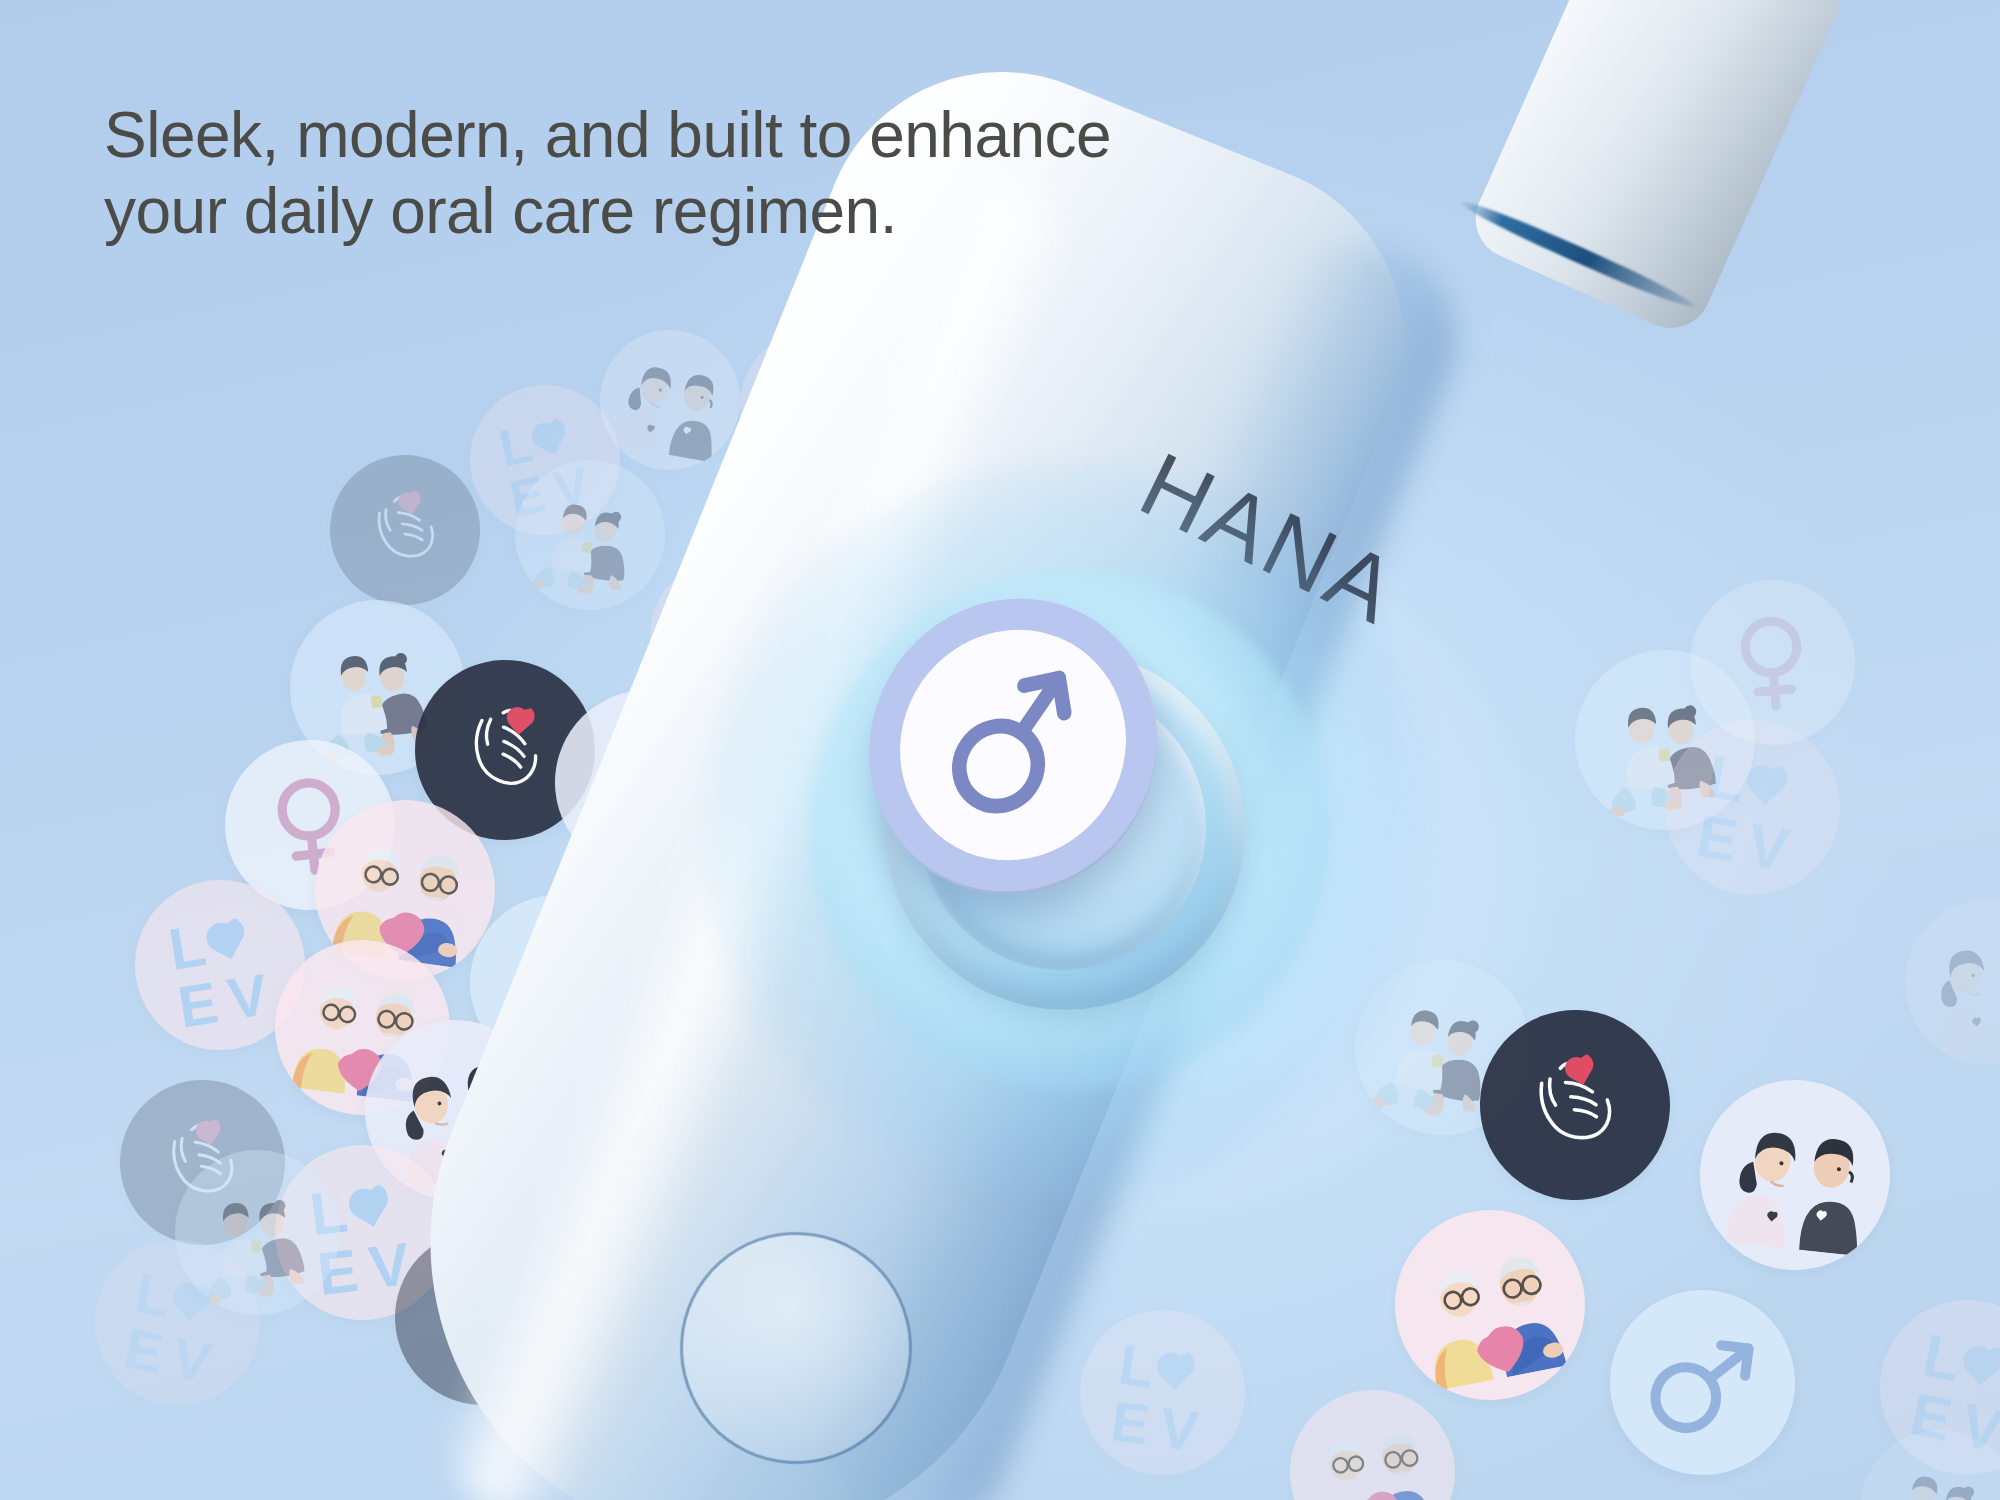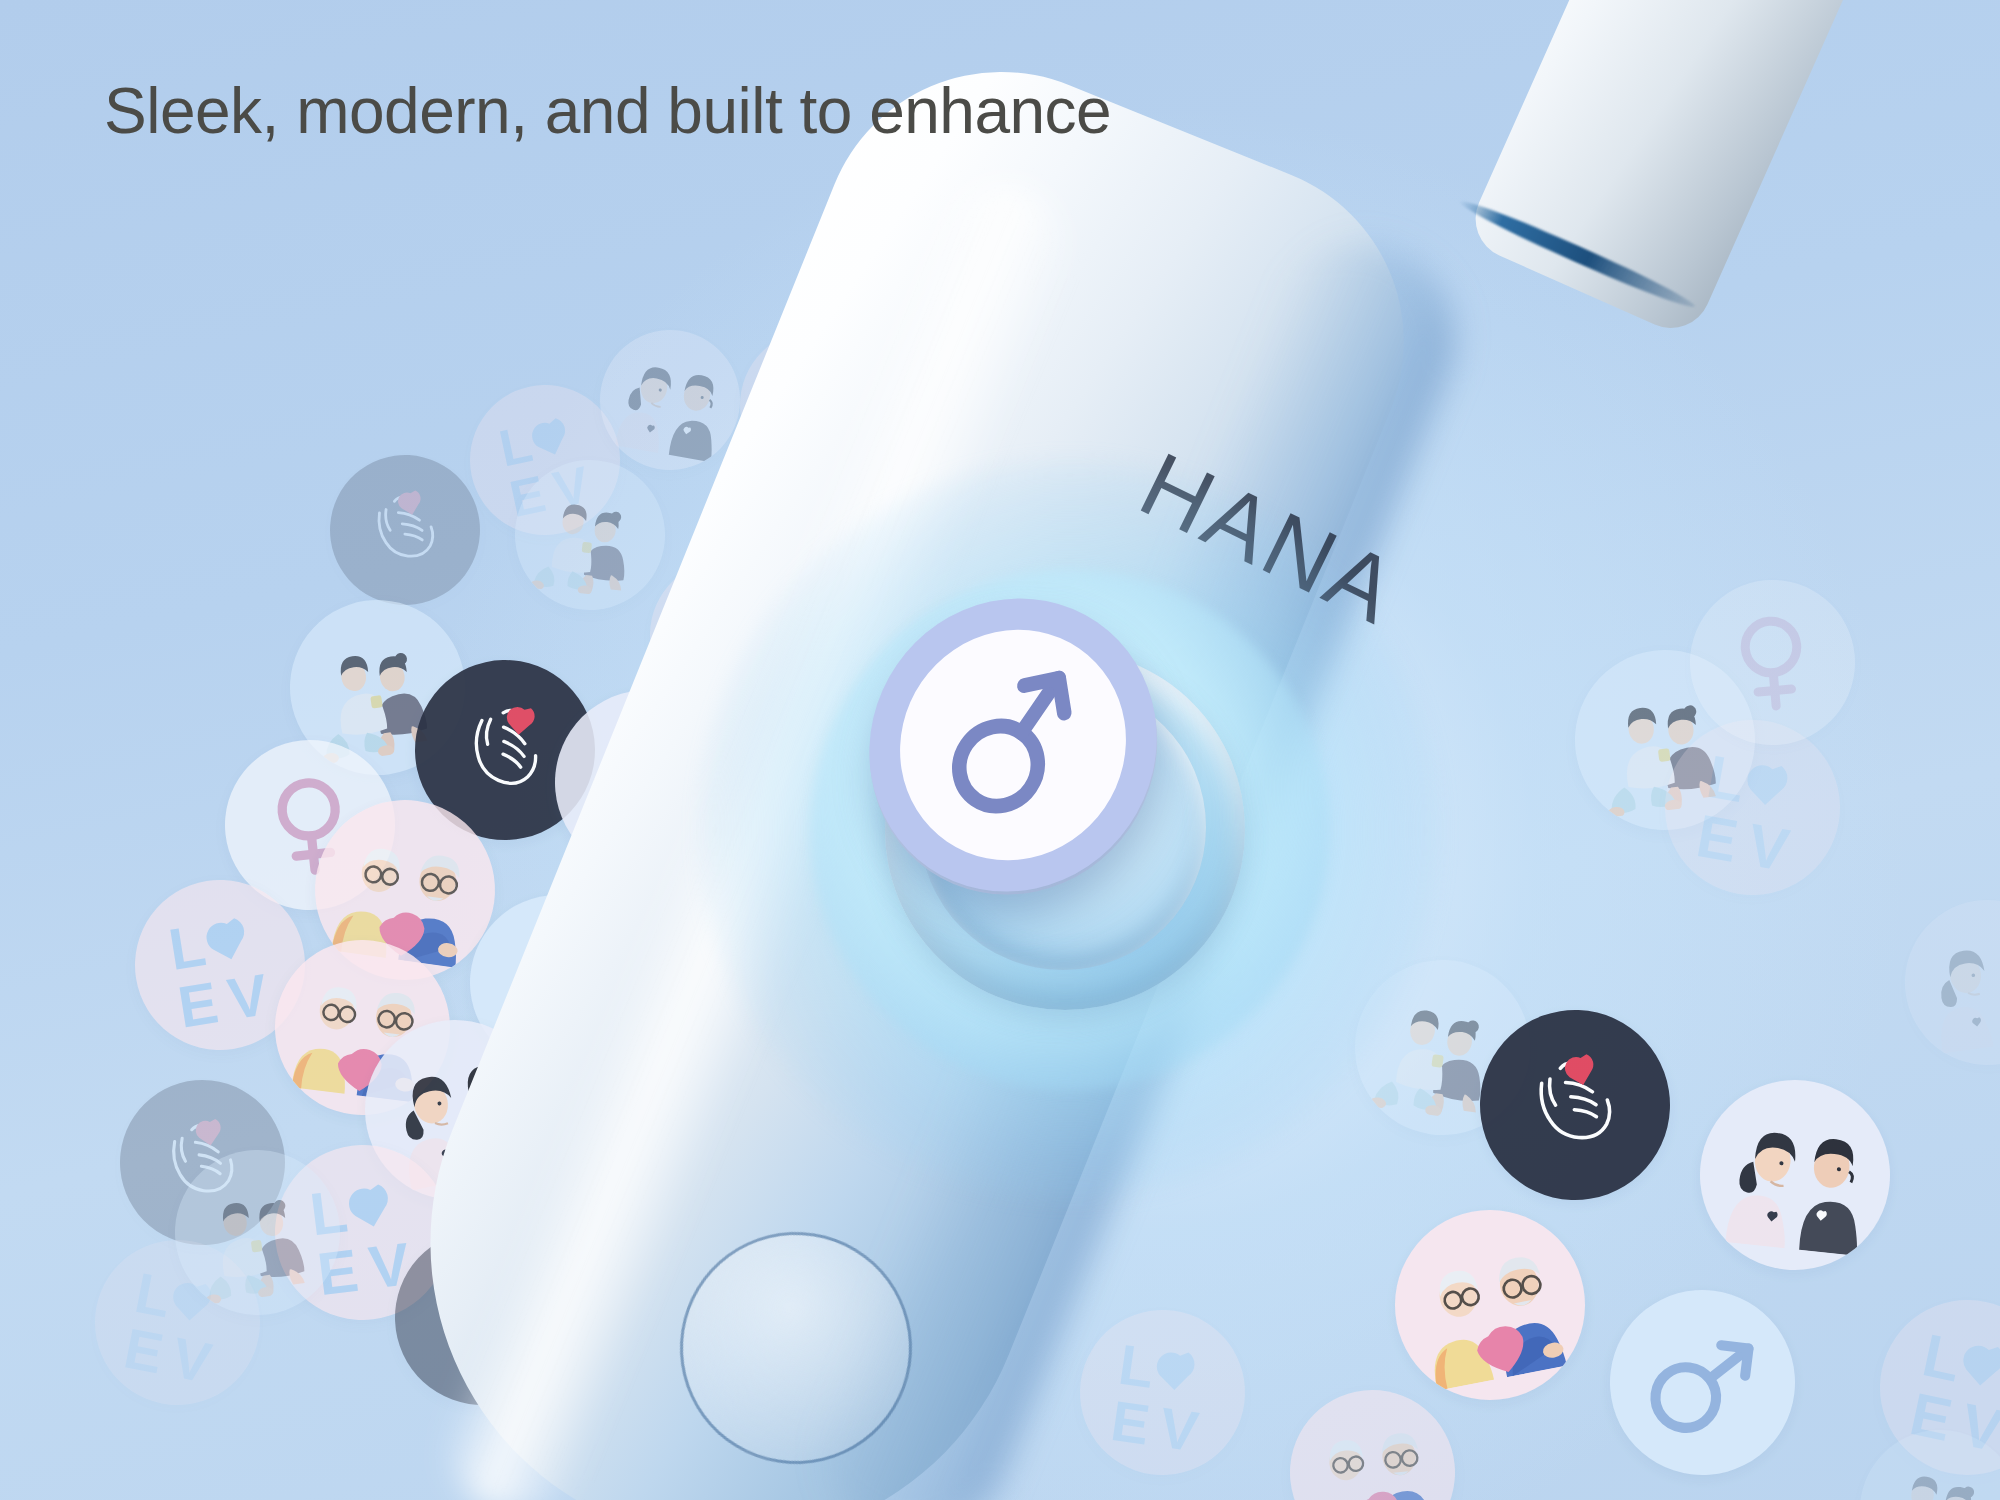--- a/index.html
+++ b/index.html
@@ -180,21 +180,21 @@
   #textblock { position:absolute; left:104px; top:74px; width:1460px; }
   #title {
     font-size:106px;
     font-weight:bold;
     color:#1e5286;
     letter-spacing:-1px;
     line-height:1.02;
     white-space:nowrap;
   }
   #subtitle {
-    margin-top:0;
+    margin-top:24px;
     font-size:64px;
     font-weight:400;
     color:#4b4b47;
     line-height:1.18;
     letter-spacing:-0.5px;
   }
   #subtitle .ln { display:block; white-space:nowrap; }
 </style>
 </head>
 <body>
@@ -961,16 +961,17 @@
         </svg>
       </div>
     </div>
 
     <div id="btn2"></div>
   </div>
 
   <div id="textblock">
     <div id="subtitle">
       <span class="ln">Sleek, modern, and built to enhance</span>
+      <span class="ln">your daily oral care regimen.</span>
     </div>
   </div>
 
 </div>
 
 </body></html>

